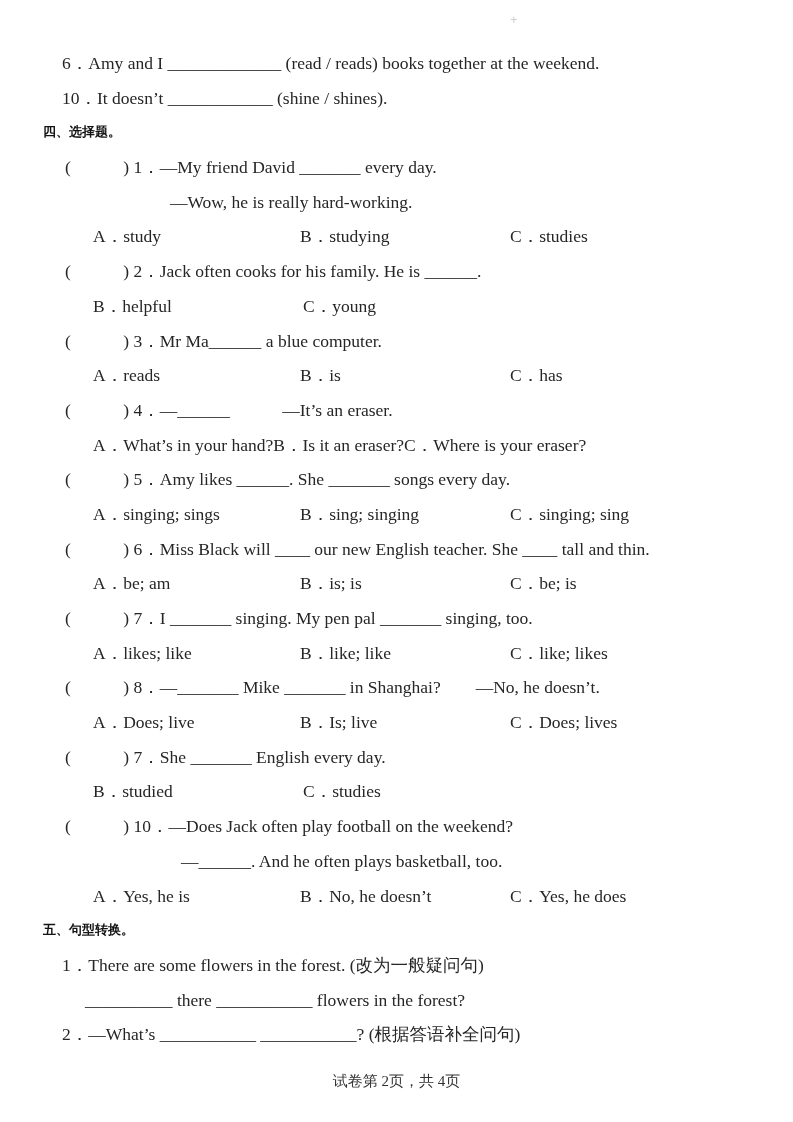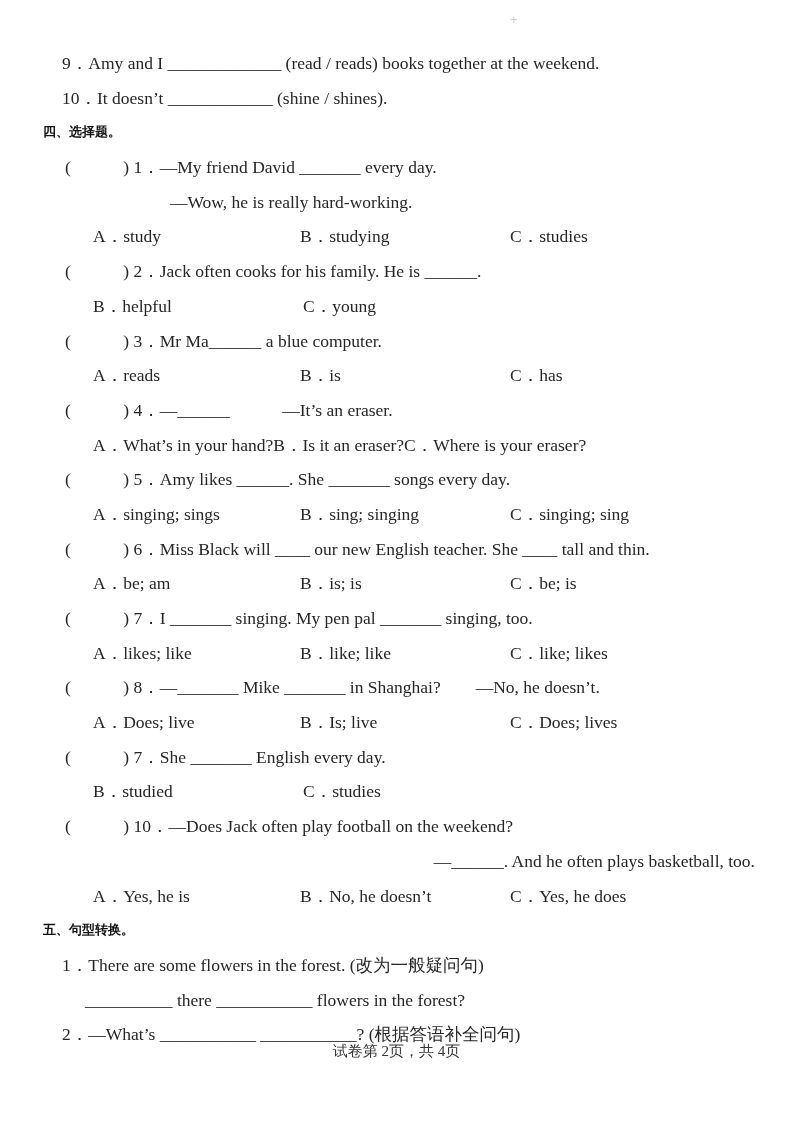--- a/index.html
+++ b/index.html
@@ -15,55 +15,55 @@
     overflow:hidden;
   }
   .line{
     height:34.7px;
     line-height:34.7px;
     white-space:pre;
   }
   .li{padding-left:19px;}          
   .q{padding-left:22px;}           
   .indent-a{padding-left:127px;}   
-  .indent-b{padding-left:138px;text-align:right;}   
+  .indent-b{padding-left:138px;}   
   .ans{padding-left:42px;}         
   .opts{display:flex;padding-left:50px;}
   .opts span{white-space:pre;}
   .opts .a{width:207px;}
   .opts .b{width:210px;}
   .opts .c{flex:1;}
   .opts-inline{padding-left:50px;}
   .section-title{
     font-family:"Liberation Sans","DejaVu Sans",sans-serif;
     font-weight:700;
     font-size:13px;
     color:#141414;
     padding-left:0;
   }
   .corner-mark{
     position:absolute;top:12px;left:510px;
     font-family:"Liberation Sans",sans-serif;
     font-size:13px;color:#cfcfcf;
   }
   .footer{
-    position:absolute;top:1042px;left:0;width:793px;
+    position:absolute;top:1072px;left:0;width:793px;
     text-align:center;
     font-size:15px;color:#333333;
     font-family:"Liberation Serif","DejaVu Serif",serif;
   }
 </style>
 </head>
 <body>
 
 <div class="page">
 
   <div class="corner-mark">+</div>
 
-  <div class="line li">9．Amy and I _____________ (read / reads) books together at the weekend.</div>
+  <div class="line li">6．Amy and I _____________ (read / reads) books together at the weekend.</div>
   <div class="line li">10．It doesn’t ____________ (shine / shines).</div>
 
   <div class="line section-title">四、选择题。</div>
 
   <div>
     <div class="line q">(　　　) 1．—My friend David _______ every day.</div>
     <div class="line indent-a">—Wow, he is really hard-working.</div>
     <div class="line opts">
       <span class="a">A．study</span>
       <span class="b">B．studying</span>

